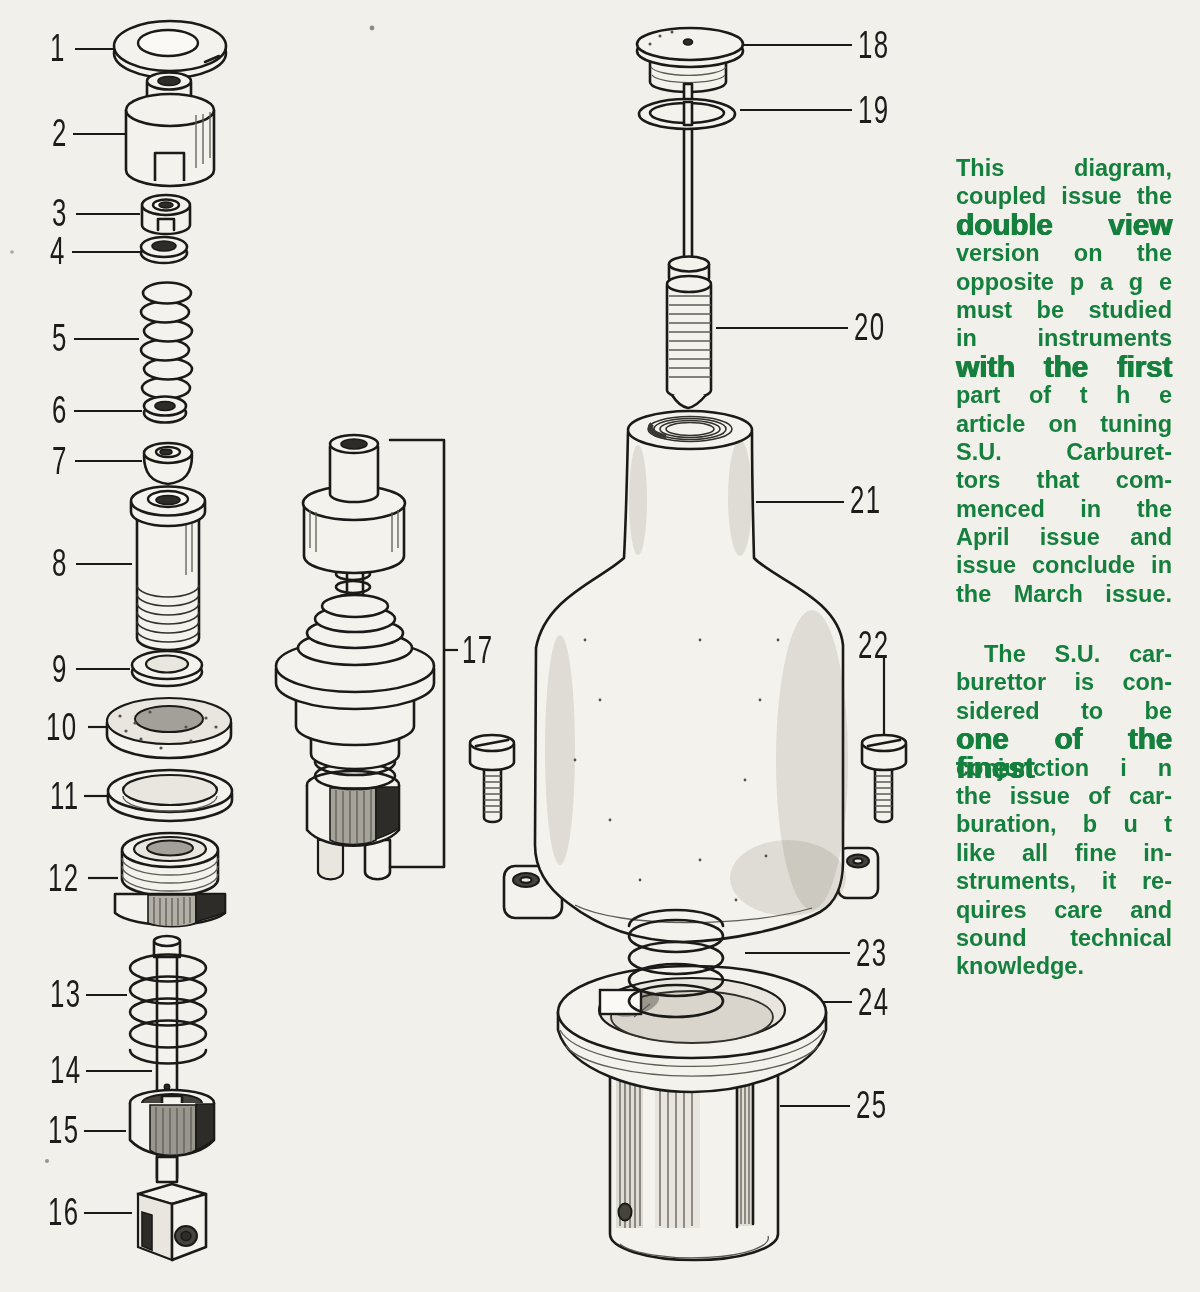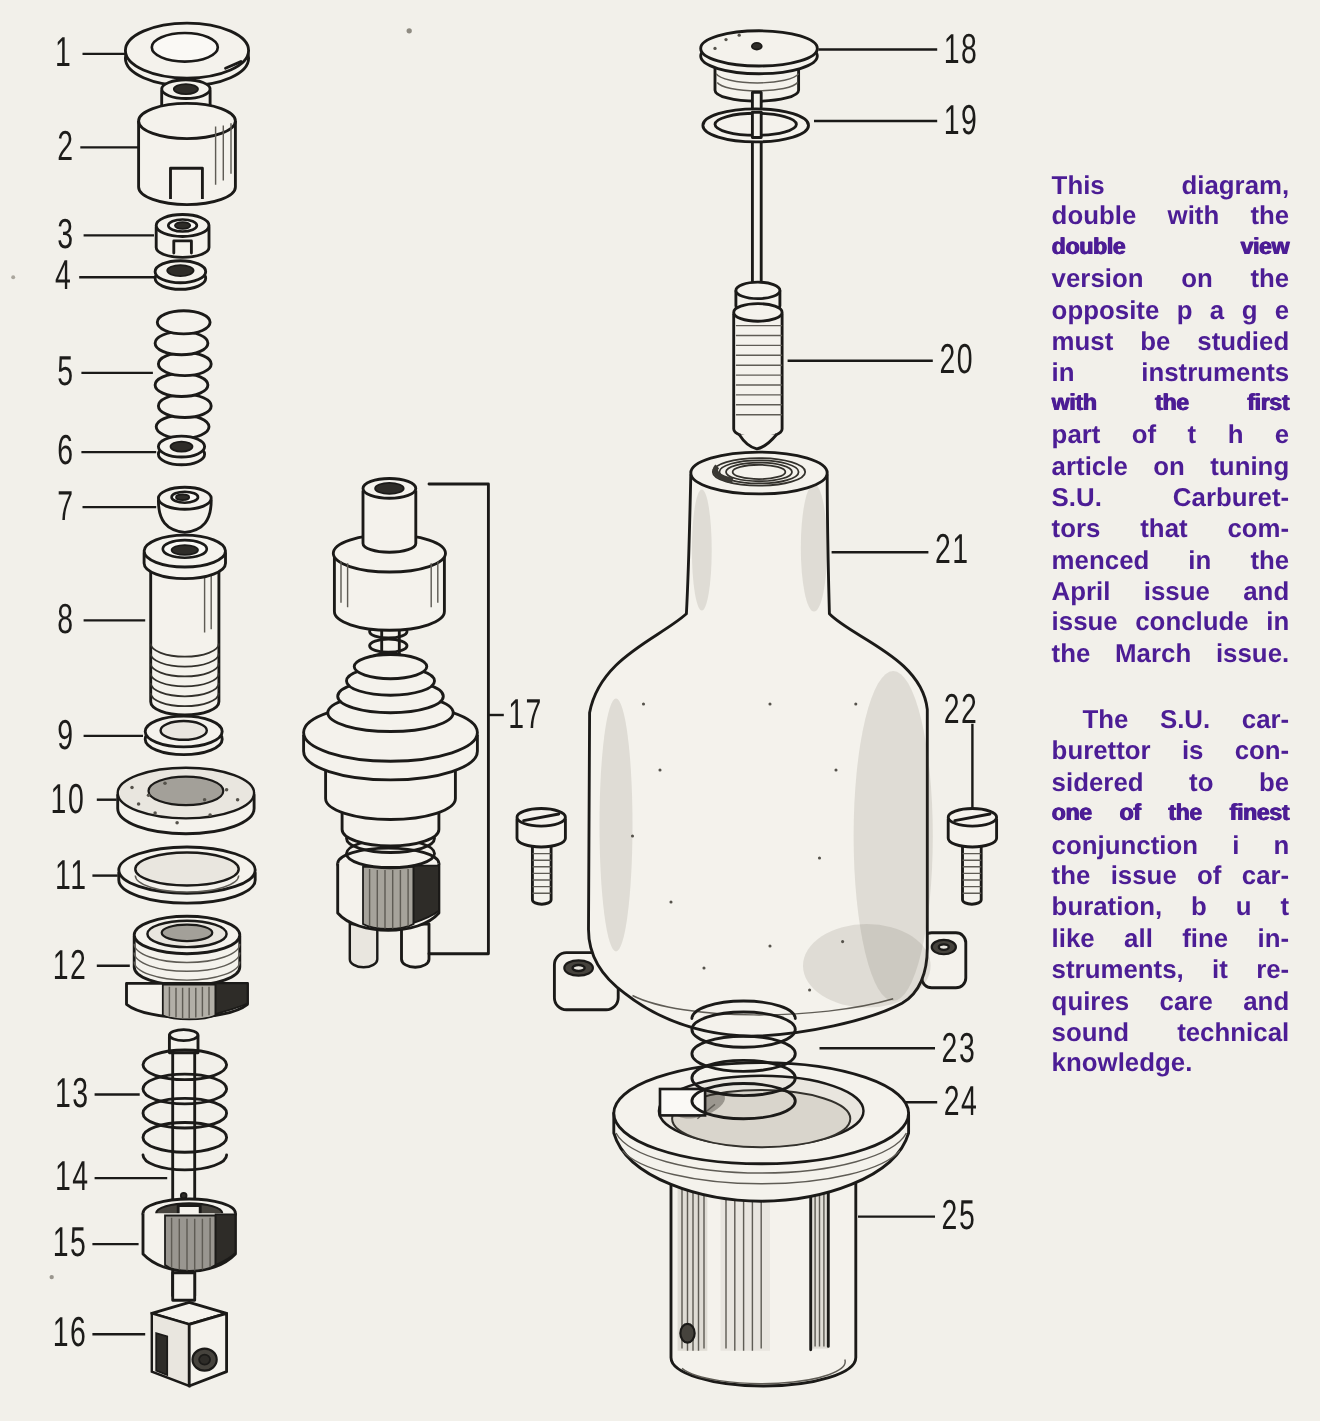--- a/index.html
+++ b/index.html
@@ -3,24 +3,24 @@
 <meta charset="utf-8">
 <style>
   html,body{margin:0;padding:0;}
   #page{position:relative;width:1200px;height:1292px;background:#f2f0ea;overflow:hidden;
         font-family:"Liberation Sans",sans-serif;}
   
   .plabel{position:absolute;font:400 38px/1 "Liberation Sans",sans-serif;color:#1d1c1a;
           letter-spacing:2px;transform:translateY(-50%) scaleX(.68);transform-origin:0 50%;
           white-space:nowrap;}
   
-  .article{position:absolute;left:956px;width:216px;color:#4c1d95;}
+  .article{position:absolute;left:956px;width:216px;color:#15803d;}
   .aline{font:700 23.5px/28.4px "Liberation Sans",sans-serif;height:28.4px;
          text-align:justify;text-align-last:justify;}
-  .aline.em{font-size:21px;letter-spacing:-.3px;
+  .aline.em{font-size:30px;letter-spacing:-.3px;
             text-shadow:.7px 0 0 currentColor,-.4px 0 0 currentColor;}
   .aline.indent{padding-left:28px;}
   .aline.endp{text-align-last:left;}
   
   svg .s {stroke:#1b1a18;stroke-width:2.6;fill:none;stroke-linecap:round;stroke-linejoin:round;}
   svg .p {stroke:#1b1a18;stroke-width:2.6;fill:#f4f2ec;stroke-linejoin:round;}
   svg .pw{stroke:#1b1a18;stroke-width:2.4;fill:#faf9f5;}
   svg .pe{stroke:#1b1a18;stroke-width:2.2;fill:#e9e6df;}
   svg .d {stroke:#1b1a18;stroke-width:2;fill:#46433d;}
   svg .dk{fill:#2e2c28;stroke:#1b1a18;stroke-width:1.6;}
@@ -401,21 +401,21 @@
 <div class="plabel" style="left:858px;top:110px">19</div>
 <div class="plabel" style="left:854px;top:327px">20</div>
 <div class="plabel" style="left:850px;top:500px">21</div>
 <div class="plabel" style="left:858px;top:645px">22</div>
 <div class="plabel" style="left:856px;top:953px">23</div>
 <div class="plabel" style="left:858px;top:1002px">24</div>
 <div class="plabel" style="left:856px;top:1105px">25</div>
 
 <div class="article" style="top:154px">
   <div class="aline">This diagram,</div>
-  <div class="aline">double with the</div>
+  <div class="aline">coupled issue the</div>
   <div class="aline em">double view</div>
   <div class="aline">version on the</div>
   <div class="aline">opposite p a g e</div>
   <div class="aline">must be studied</div>
   <div class="aline">in instruments</div>
   <div class="aline em">with the first</div>
   <div class="aline">part of t h e</div>
   <div class="aline">article on tuning</div>
   <div class="aline">S.U. Carburet-</div>
   <div class="aline">tors that com-</div>

